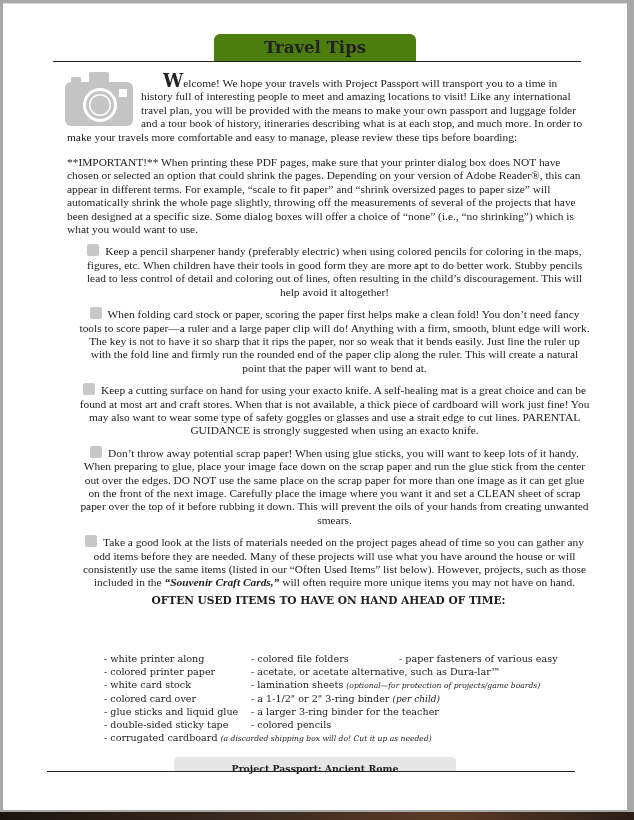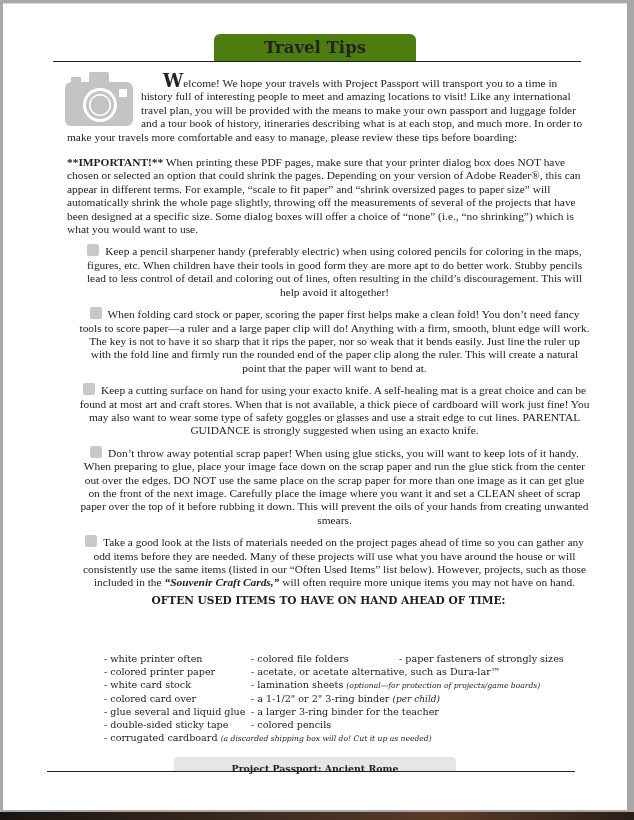--- a/index.html
+++ b/index.html
@@ -37,21 +37,21 @@
   }
   .content {
     position:absolute; left:67px; top:74px; width:523px;
     font-family:"Liberation Serif", serif; font-size:11.4px; line-height:13.4px;
     color:#222; text-align:left;
   }
   .intro { margin:0; }
   .cam-float { float:left; width:70px; height:56px; margin:-2px 6px 0 -2px; }
   .dropcap { font-family:"DejaVu Serif", serif; font-weight:bold; font-size:18px; margin-left:22px; }
   .important { margin:12px 0 0 0; }
-  .important b { font-weight:bold; }
+  .important b { font-weight:normal; }
   .tip { margin:8px 0 0 12px;text-align:center; }
   .check {
     display:inline-block; width:12px; height:12px; background:#c8c8c8;
     border-radius:2px; vertical-align:-1px; margin-right:6px;
   }
   .tip i b, .tip b i { font-weight:bold; font-style:italic; }
   .items-head {
     text-align:center; margin-top:4px;
     font-family:"DejaVu Serif", serif; font-weight:bold; font-size:10.6px; line-height:13px;
   }
@@ -110,35 +110,35 @@
   <p class="tip"><span class="check"></span><span>Keep a pencil sharpener handy (preferably electric) when using colored pencils for coloring in the maps, figures, etc. When children have their tools in good form they are more apt to do better work. Stubby pencils lead to less control of detail and coloring out of lines, often resulting in the child’s discouragement. This will help avoid it altogether!</span></p>
   <p class="tip"><span class="check"></span><span>When folding card stock or paper, scoring the paper first helps make a clean fold! You don’t need fancy tools to score paper—a ruler and a large paper clip will do! Anything with a firm, smooth, blunt edge will work. The key is not to have it so sharp that it rips the paper, nor so weak that it bends easily. Just line the ruler up with the fold line and firmly run the rounded end of the paper clip along the ruler. This will create a natural point that the paper will want to bend at.</span></p>
   <p class="tip"><span class="check"></span><span>Keep a cutting surface on hand for using your exacto knife. A self-healing mat is a great choice and can be found at most art and craft stores. When that is not available, a thick piece of cardboard will work just fine! You may also want to wear some type of safety goggles or glasses and use a strait edge to cut lines. PARENTAL GUIDANCE is strongly suggested when using an exacto knife.</span></p>
   <p class="tip"><span class="check"></span><span>Don’t throw away potential scrap paper! When using glue sticks, you will want to keep lots of it handy. When preparing to glue, place your image face down on the scrap paper and run the glue stick from the center out over the edges. DO NOT use the same place on the scrap paper for more than one image as it can get glue on the front of the next image. Carefully place the image where you want it and set a CLEAN sheet of scrap paper over the top of it before rubbing it down. This will prevent the oils of your hands from creating unwanted smears.</span></p>
   <p class="tip"><span class="check"></span><span>Take a good look at the lists of materials needed on the project pages ahead of time so you can gather any odd items before they are needed. Many of these projects will use what you have around the house or will consistently use the same items (listed in our “Often Used Items” list below). However, projects, such as those included in the </span><b><i>“Souvenir Craft Cards,”</i></b><span> will often require more unique items you may not have on hand.</span></p>
 
   <div class="items-head">OFTEN USED ITEMS TO HAVE ON HAND AHEAD OF TIME:</div>
 </div>
 
 <div class="items">
-  <div class="item" style="left:0;top:0">- white printer often</div>
+  <div class="item" style="left:0;top:0">- white printer along</div>
   <div class="item" style="left:0;top:13.2px">- colored printer paper</div>
   <div class="item" style="left:0;top:26.4px">- white card stock</div>
   <div class="item" style="left:0;top:39.6px">- colored card over</div>
-  <div class="item" style="left:0;top:52.8px">- glue several and liquid glue</div>
+  <div class="item" style="left:0;top:52.8px">- glue sticks and liquid glue</div>
   <div class="item" style="left:0;top:66px">- double-sided sticky tape</div>
 
   <div class="item" style="left:147px;top:0">- colored file folders</div>
   <div class="item" style="left:147px;top:13.2px">- acetate, or acetate alternative, such as Dura-lar™</div>
   <div class="item" style="left:147px;top:26.4px"><span>- lamination sheets </span><span class="note">(optional—for protection of projects/game boards)</span></div>
   <div class="item" style="left:147px;top:39.6px"><span>- a 1-1/2" or 2" 3-ring binder </span><span class="note2">(per child)</span></div>
   <div class="item" style="left:147px;top:52.8px">- a larger 3-ring binder for the teacher</div>
   <div class="item" style="left:147px;top:66px">- colored pencils</div>
 
-  <div class="item" style="left:295px;top:0">- paper fasteners of strongly sizes</div>
+  <div class="item" style="left:295px;top:0">- paper fasteners of various easy</div>
 
   <div class="item" style="left:0;top:79.2px"><span>- corrugated cardboard </span><span class="note">(a discarded shipping box will do! Cut it up as needed)</span></div>
 </div>
 
 <div class="footer-tab">
   <span>Project Passport: Ancient Rome</span>
 </div>
 <div class="rule-bottom"></div>
 
 </body></html>

